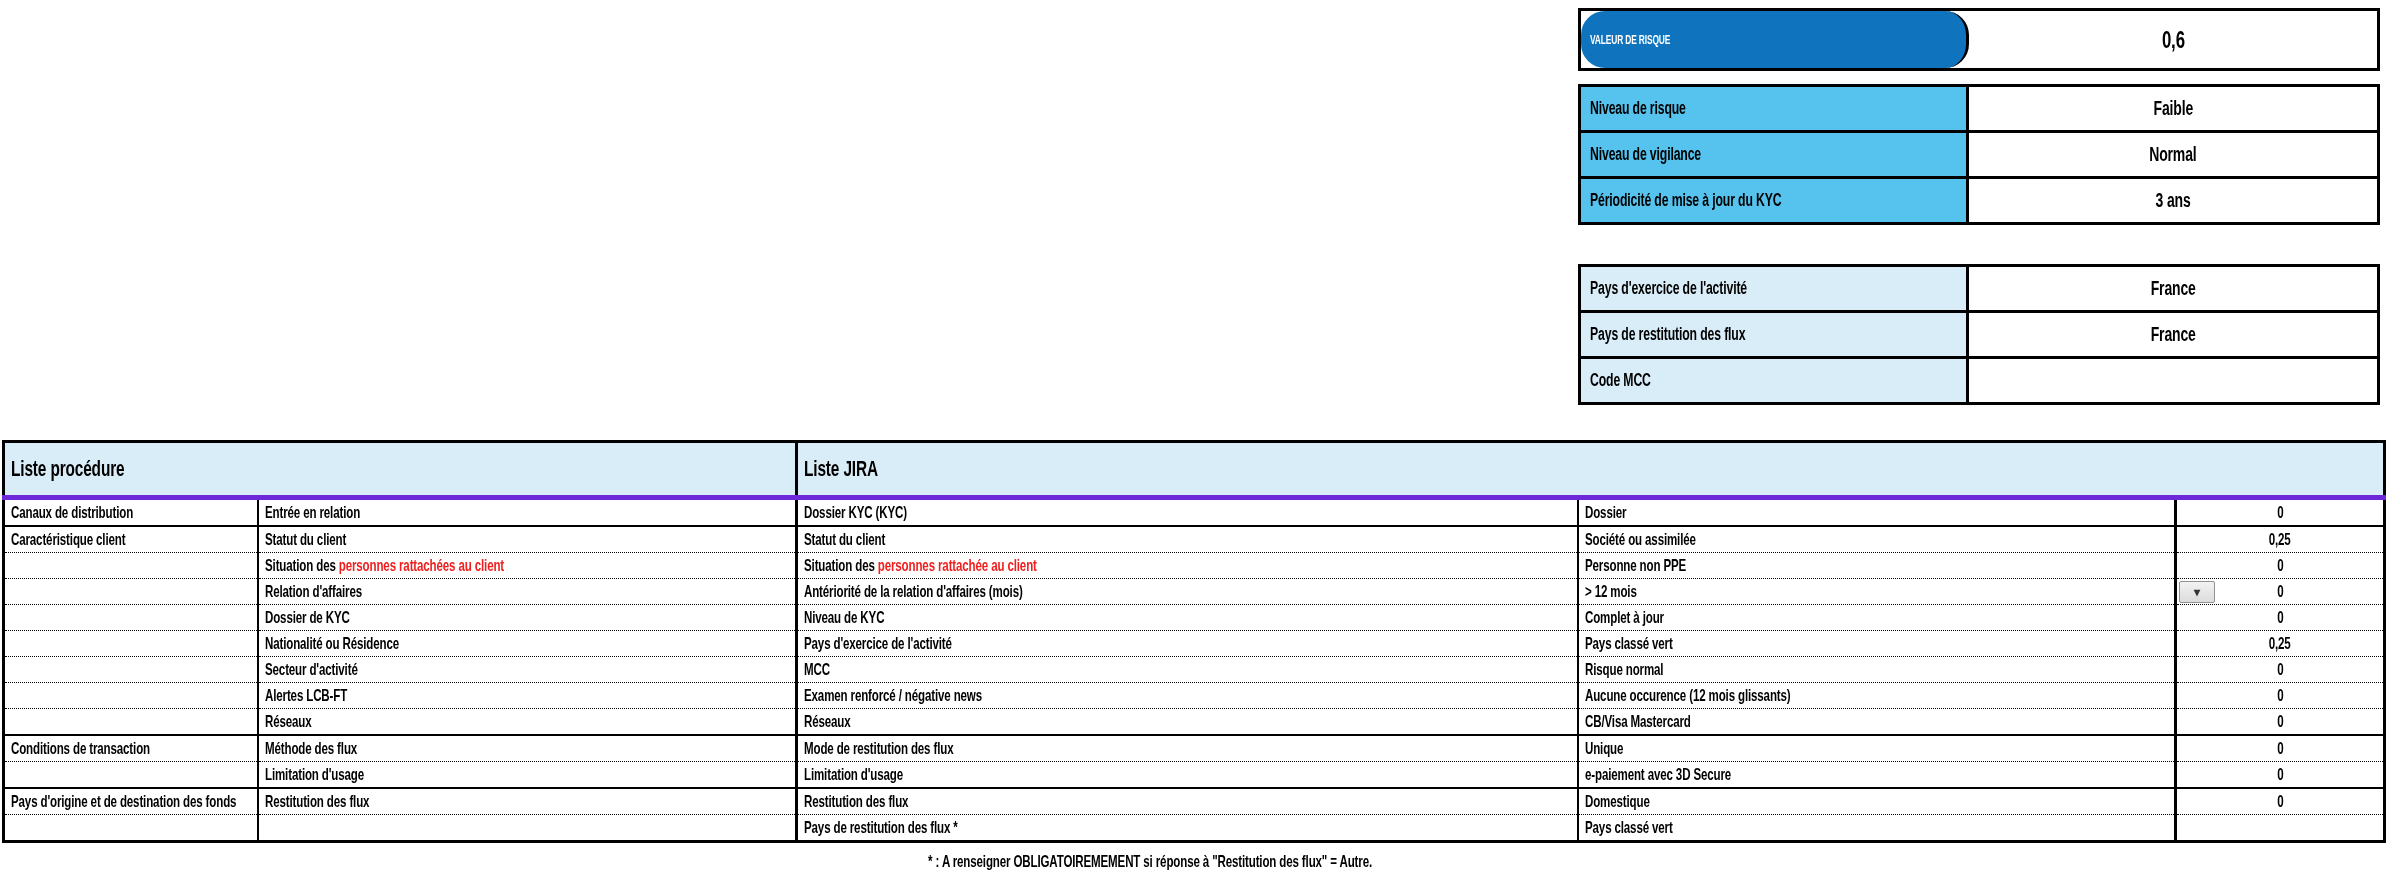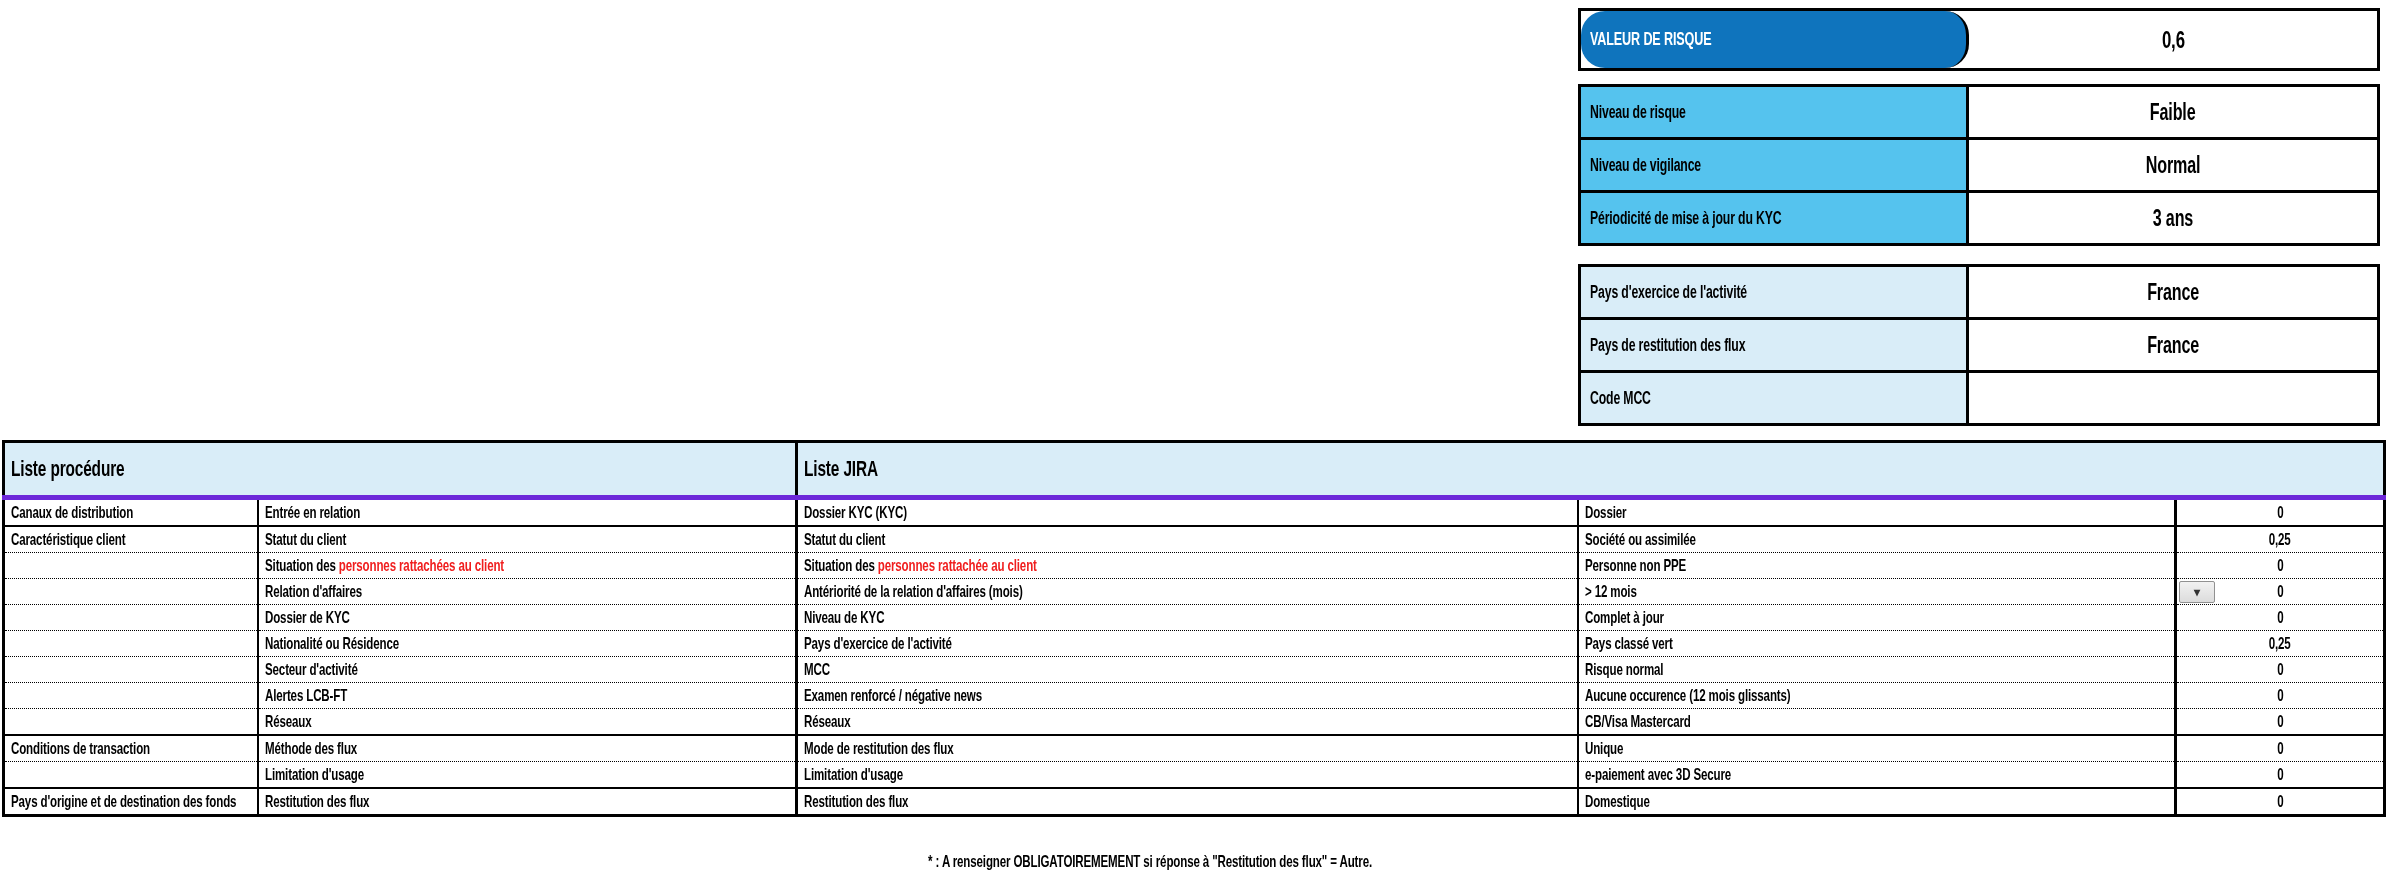--- a/index.html
+++ b/index.html
@@ -19,29 +19,29 @@
     overflow:hidden;
   }
   .abs{position:absolute;}
   
   .ct{display:inline-block;white-space:nowrap;transform:scaleX(.70);transform-origin:0 50%;letter-spacing:-0.2px;}
   .ctc{transform-origin:50% 50%;}
   .red{color:var(--red);}
 
   
   #blockA{left:1578px;top:8px;width:802px;height:63px;display:flex;border:3px solid #000;box-sizing:border-box;}
-  #blockA .a-label{flex:0 0 376px;background:var(--dark-blue);color:#fff;display:flex;align-items:center;padding-left:9px;border-right:3px solid #000;font-size:18px;border-radius:24px;}
+  #blockA .a-label{flex:0 0 376px;background:var(--dark-blue);color:#fff;display:flex;align-items:center;padding-left:9px;border-right:3px solid #000;font-size:12px;border-radius:24px;}
   #blockA .a-value{flex:1;background:#fff;display:flex;align-items:center;justify-content:center;font-size:24px;}
 
   
   .info-block{box-sizing:border-box;width:802px;}
-  .info-row{display:flex;height:56px;border:3px solid #000;box-sizing:border-box;margin-top:-3px;}
+  .info-row{display:flex;height:49px;border:3px solid #000;box-sizing:border-box;margin-top:-3px;}
   .info-row:first-child{margin-top:0;}
   .info-label{flex:0 0 376px;display:flex;align-items:center;padding-left:9px;border-right:3px solid #000;font-size:17.5px;}
-  .info-value{flex:1;background:#fff;display:flex;align-items:center;justify-content:center;font-size:23px;}
+  .info-value{flex:1;background:#fff;display:flex;align-items:center;justify-content:center;font-size:20px;}
   #blockB .info-label{background:var(--sky-blue);}
   #blockC .info-label{background:var(--pale-blue);}
 
   
   #map-table{position:absolute;left:2px;top:440px;width:2381px;border-collapse:collapse;table-layout:fixed;border:3px solid #000;}
   #map-table th,#map-table td{padding:0 0 0 6px;font-weight:700;overflow:hidden;vertical-align:middle;}
   #map-table thead th{
     background:var(--pale-blue);height:52px;text-align:left;
     border-bottom:5px solid #6d28d9;font-size:22px;
   }
@@ -226,18 +226,25 @@
     <td class="c4"><span class="ct">e-paiement avec 3D Secure</span></td>
     <td class="c5"><span class="ct ctc">0</span></td>
   </tr>
       <tr class="group-start">
     <td class="c1"><span class="ct">Pays d'origine et de destination des fonds</span></td>
     <td class="c2"><span class="ct"><span>Restitution des flux</span><span class="red"></span></span></td>
     <td class="c3"><span class="ct"><span>Restitution des flux</span><span class="red"></span></span></td>
     <td class="c4"><span class="ct">Domestique</span></td>
     <td class="c5"><span class="ct ctc">0</span></td>
   </tr>
+      <tr class="dotted">
+    <td class="c1"><span class="ct"></span></td>
+    <td class="c2"><span class="ct"><span></span><span class="red"></span></span></td>
+    <td class="c3"><span class="ct"><span>Pays de restitution des flux *</span><span class="red"></span></span></td>
+    <td class="c4"><span class="ct">Pays classé vert</span></td>
+    <td class="c5"><span class="ct ctc"></span></td>
+  </tr>
     </tbody>
 </table>
 
 <div id="footnote">
   <span class="ct ctc">* : A renseigner OBLIGATOIREMEMENT si réponse à "Restitution des flux" = Autre.</span>
 </div>
 
 </body></html>

